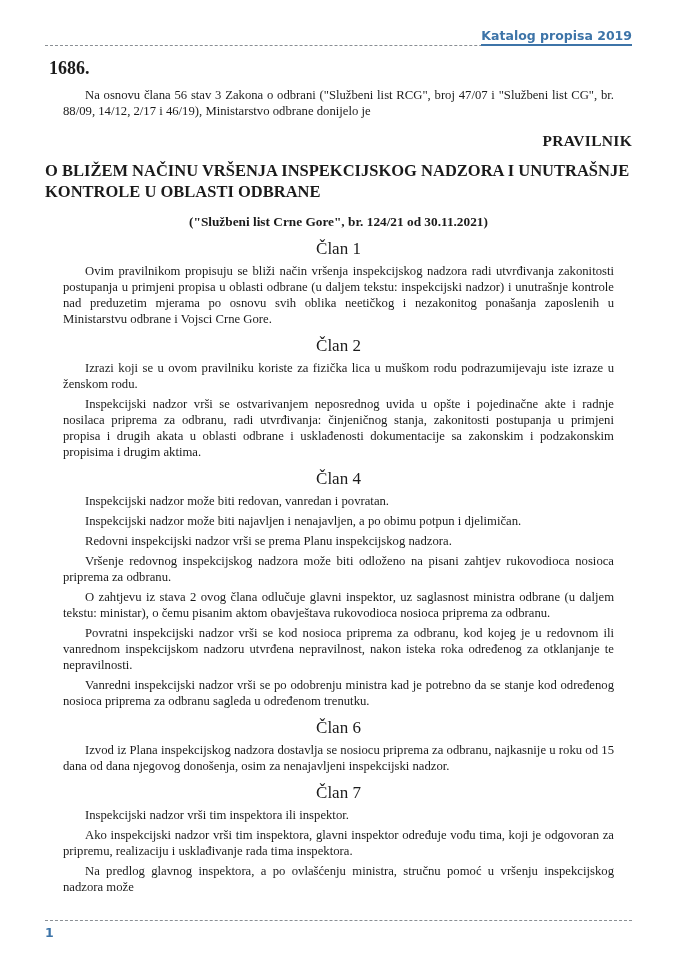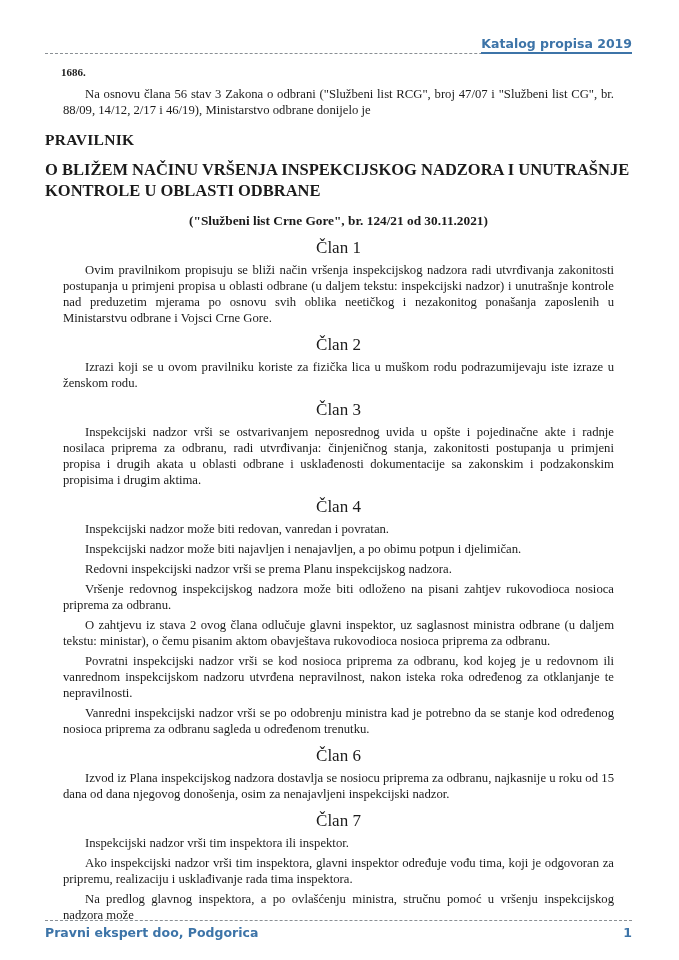--- a/index.html
+++ b/index.html
@@ -8,21 +8,21 @@
     width: 679px;
     height: 960px;
     overflow: hidden;
     font-family: "Liberation Serif", serif;
     color: #1b1b1b;
   }
   .page {
     position: relative;
     width: 679px;
     height: 960px;
-    padding: 34px 47px 52px 45px;
+    padding: 26px 47px 52px 45px;
     border-radius: 18px;
   }
   
   .header {
     border-bottom: 1px dashed #8a8f94;
     text-align: right;
     padding-bottom: 1px;
     margin-bottom: 12px;
   }
   .header-label {
@@ -32,31 +32,31 @@
     font-size: 12.5px;
     color: #3d74a8;
     border-bottom: 2px solid #3d74a8;
     margin-bottom: -3px;
     padding-bottom: 1px;
   }
   
   .doc { font-size: 12.7px; }
   .item-number {
     font-weight: bold;
-    font-size: 11px;
-    margin: 2px 0 8px 16px;
+    font-size: 18px;
+    margin: 2px 0 8px 4px;
   }
   p.body {
     text-align: justify;
     text-indent: 22px;
     line-height: 1.26;
     margin: 4px 18px;
   }
   .doc-type {
-    text-align: left;
+    text-align: right;
     font-weight: bold;
     font-size: 15.5px;
     letter-spacing: 0.3px;
     margin: 13px 0 11px 0;
   }
   .main-title {
     font-weight: bold;
     font-size: 16.5px;
     line-height: 1.25;
     margin: 6px 0 8px 0;
@@ -115,21 +115,20 @@
       <h3 class="clan">Član 1</h3>
       <p class="body">Ovim pravilnikom propisuju se bliži način vršenja inspekcijskog nadzora radi utvrđivanja zakonitosti postupanja u primjeni propisa u oblasti odbrane (u daljem tekstu: inspekcijski nadzor) i unutrašnje kontrole nad preduzetim mjerama po osnovu svih oblika neetičkog i nezakonitog ponašanja zaposlenih u Ministarstvu odbrane i Vojsci Crne Gore.</p>
     </section>
 
     <section>
       <h3 class="clan">Član 2</h3>
       <p class="body">Izrazi koji se u ovom pravilniku koriste za fizička lica u muškom rodu podrazumijevaju iste izraze u ženskom rodu.</p>
     </section>
 
     <section>
-      <h3 class="clan">Član 3</h3>
       <p class="body">Inspekcijski nadzor vrši se ostvarivanjem neposrednog uvida u opšte i pojedinačne akte i radnje nosilaca priprema za odbranu, radi utvrđivanja: činjeničnog stanja, zakonitosti postupanja u primjeni propisa i drugih akata u oblasti odbrane i usklađenosti dokumentacije sa zakonskim i podzakonskim propisima i drugim aktima.</p>
     </section>
 
     <section>
       <h3 class="clan">Član 4</h3>
       <p class="body">Inspekcijski nadzor može biti redovan, vanredan i povratan.</p>
       <p class="body">Inspekcijski nadzor može biti najavljen i nenajavljen, a po obimu potpun i djelimičan.</p>
     </section>
 
     <section>
@@ -148,17 +147,16 @@
     <section>
       <h3 class="clan">Član 7</h3>
       <p class="body">Inspekcijski nadzor vrši tim inspektora ili inspektor.</p>
       <p class="body">Ako inspekcijski nadzor vrši tim inspektora, glavni inspektor određuje vođu tima, koji je odgovoran za pripremu, realizaciju i usklađivanje rada tima inspektora.</p>
       <p class="body">Na predlog glavnog inspektora, a po ovlašćenju ministra, stručnu pomoć u vršenju inspekcijskog nadzora može</p>
     </section>
 
   </main>
 
   <div class="footer">
-    <span>Pravni ekspert doo, Podgorica</span>
     <span>1</span>
   </div>
 
 </div>
 
 </body></html>

